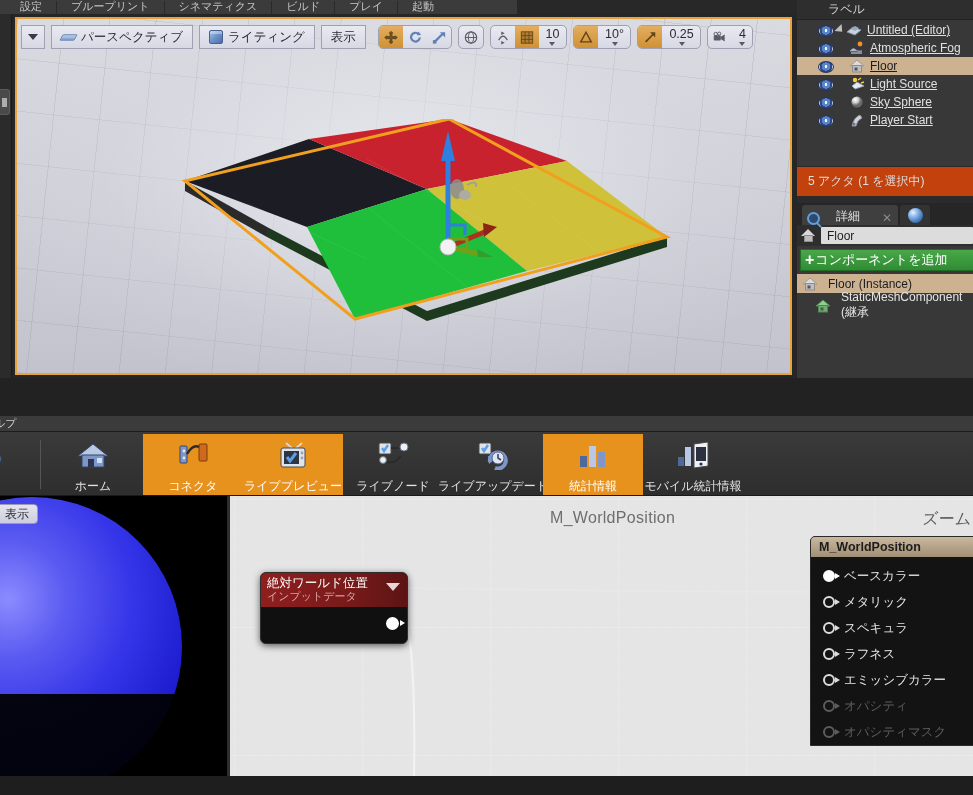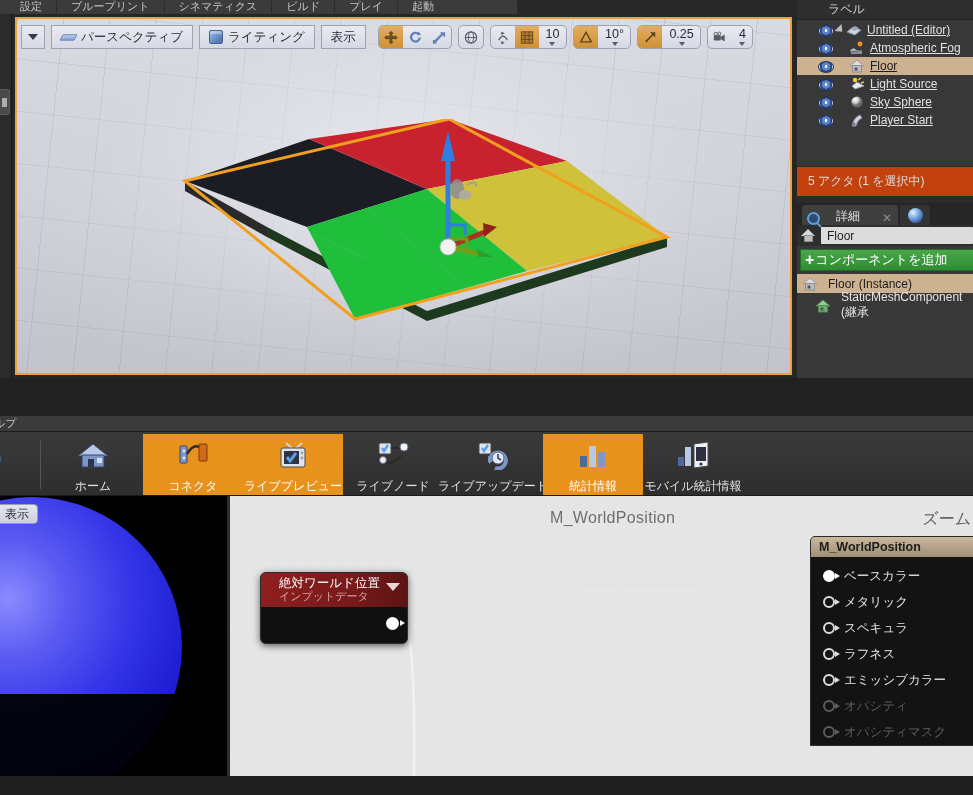--- a/index.html
+++ b/index.html
@@ -351,21 +351,21 @@
   
   .mat-node {
     position: absolute; left: 30px; top: 76px; width: 148px;
     border-radius: 6px; overflow: hidden;
     background: #141414;
     border: 1px solid #2e2e2e;
     box-shadow: 0 2px 7px rgba(0,0,0,.6);
   }
   .mn-head {
     background: linear-gradient(90deg, #8f1f1f 0%, #7a1a1a 58%, #5d1414 100%);
-    padding: 3px 5px 4px 18px; position: relative;
+    padding: 3px 5px 4px 6px; position: relative;
   }
   .mn-title { color: #ffffff; font-size: 12.5px; line-height: 14px; }
   .mn-sub { color: #d8a4a4; font-size: 11px; line-height: 13px; }
   .mn-caret {
     position: absolute; right: 7px; top: 10px;
     width: 0; height: 0;
     border-left: 7px solid transparent; border-right: 7px solid transparent;
     border-top: 8px solid #e8d6d6;
   }
   .mn-body { height: 36px; position: relative; background: #101010; }

